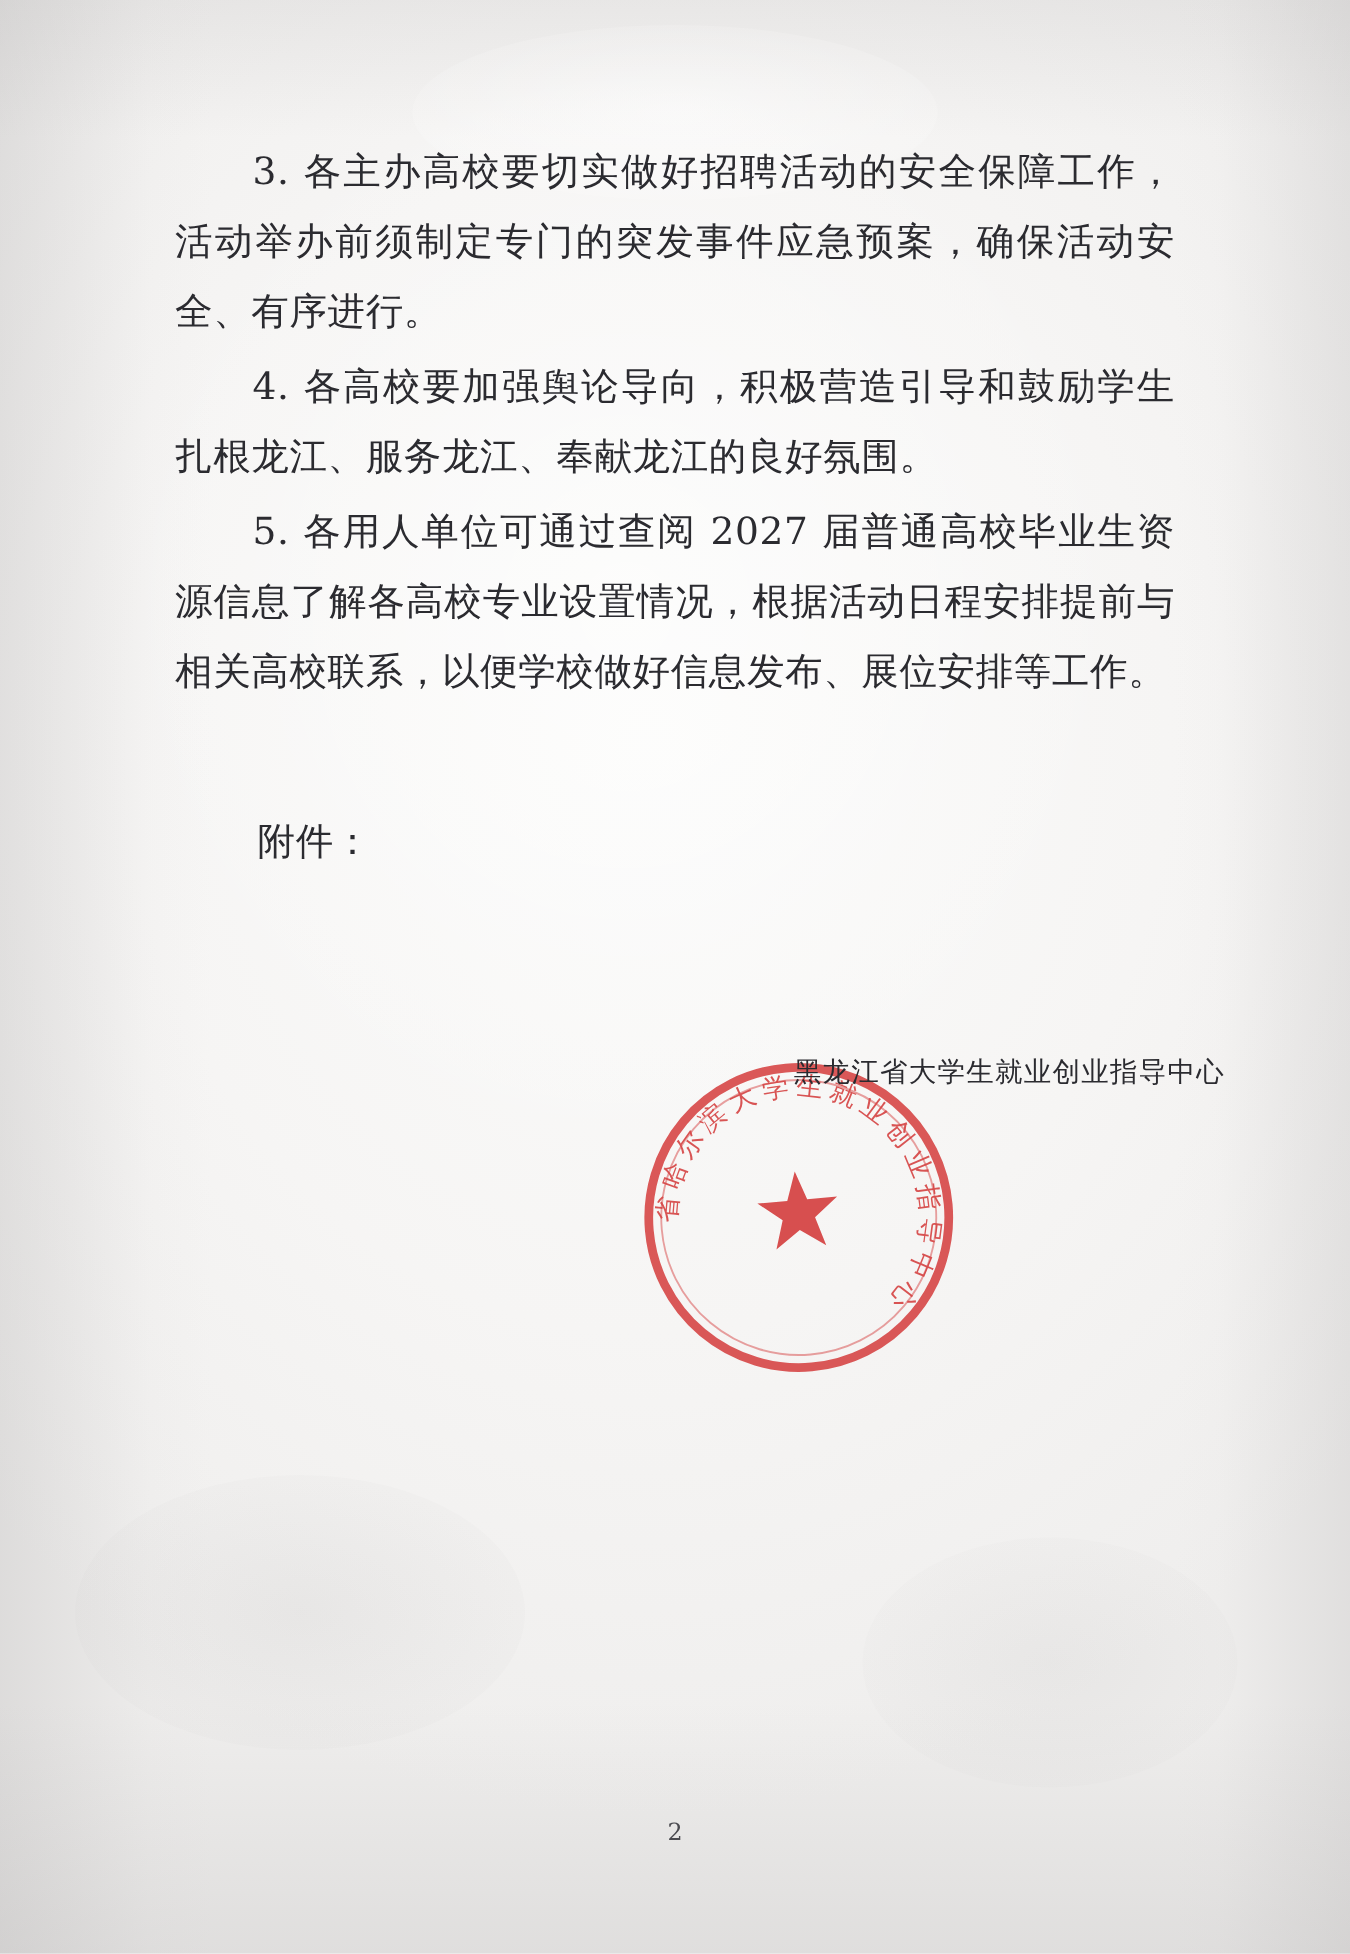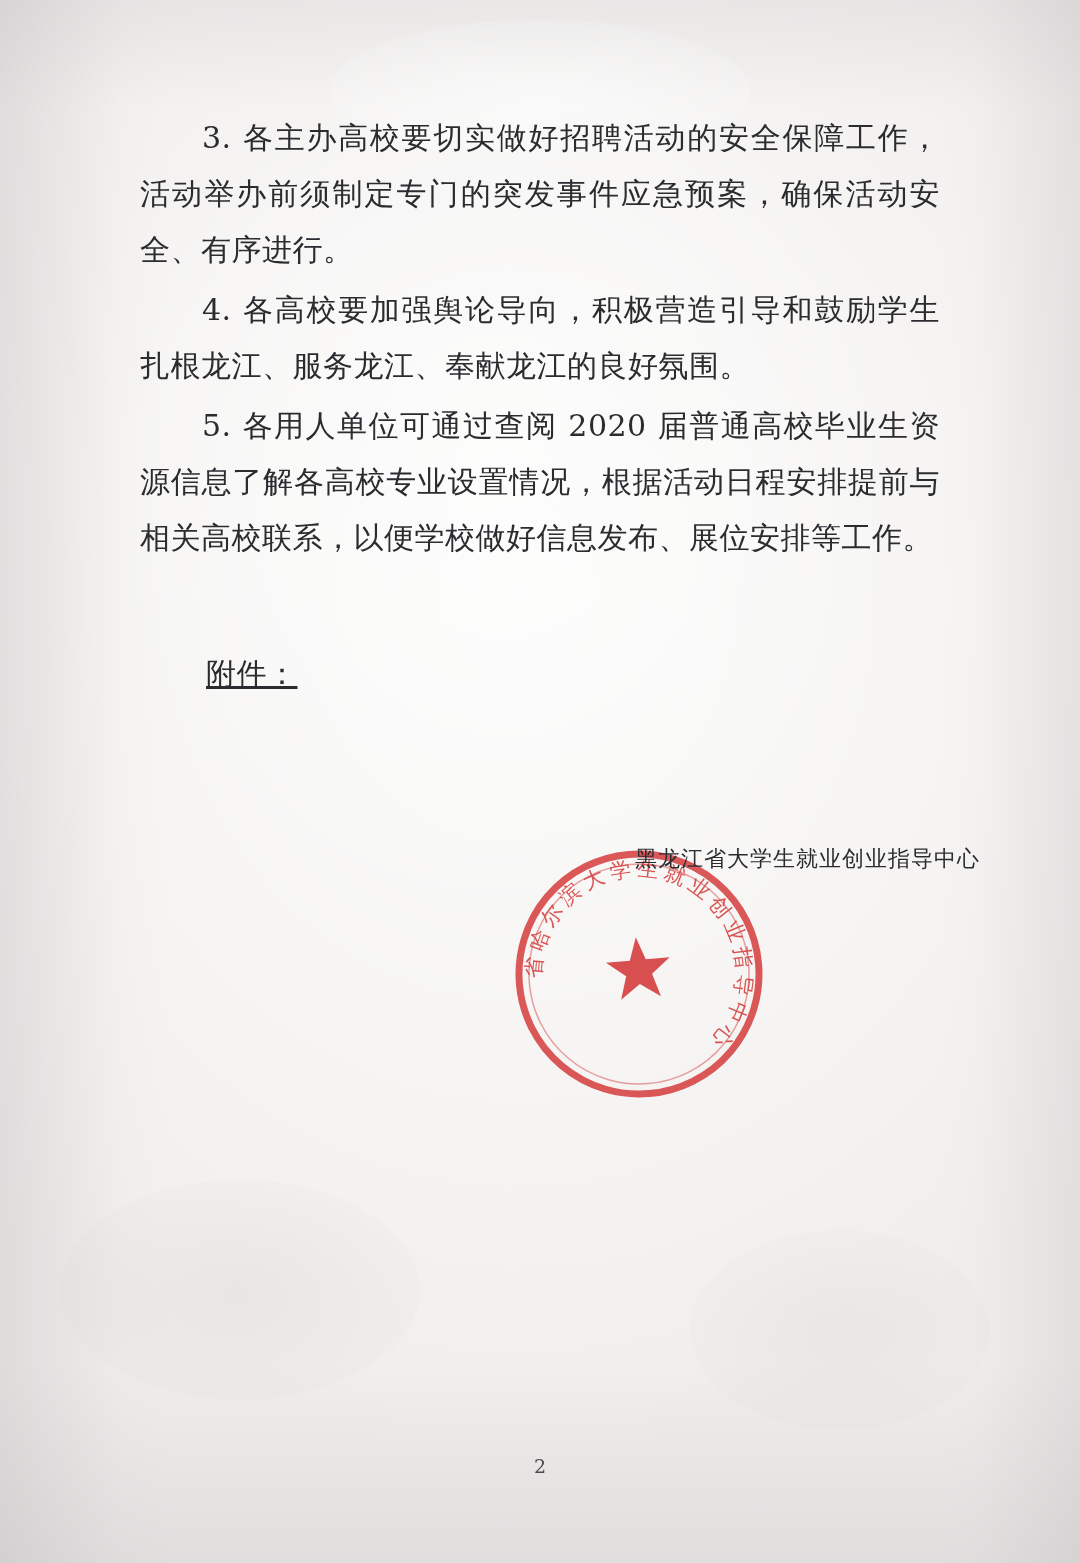--- a/index.html
+++ b/index.html
@@ -81,21 +81,20 @@
   .attach-row {
     display: flex;
     align-items: flex-start;
   }
   .attach-label {
     width: 112px;
     flex: 0 0 112px;
     padding-left: 66px;
     box-sizing: border-box;
     white-space: nowrap;
-    text-decoration: underline;
   }
   .attach-items {
     flex: 1;
   }
   .attach-item {
     display: block;
   }
 
   .sign-block {
     position: absolute;
@@ -153,21 +152,21 @@
   <div class="shade-right"></div>
   <div class="shade-bottom"></div>
   <div class="paper-tint"></div>
   <div class="blob b3"></div>
   <div class="blob b1"></div>
   <div class="blob b2"></div>
 
   <div class="content">
     <p class="para">3. 各主办高校要切实做好招聘活动的安全保障工作，活动举办前须制定专门的突发事件应急预案，确保活动安全、有序进行。</p>
     <p class="para">4. 各高校要加强舆论导向，积极营造引导和鼓励学生扎根龙江、服务龙江、奉献龙江的良好氛围。</p>
-    <p class="para">5. 各用人单位可通过查阅 2020 届普通高校毕业生资源信息了解各高校专业设置情况，根据活动日程安排提前与相关高校联系，以便学校做好信息发布、展位安排等工作。</p>
+    <p class="para">5. 各用人单位可通过查阅 2027 届普通高校毕业生资源信息了解各高校专业设置情况，根据活动日程安排提前与相关高校联系，以便学校做好信息发布、展位安排等工作。</p>
 
     <div class="attach-block">
       <div class="attach-row">
         <div class="attach-label">附件：</div>
         <div class="attach-items">
         </div>
       </div>
     </div>
   </div>
 

